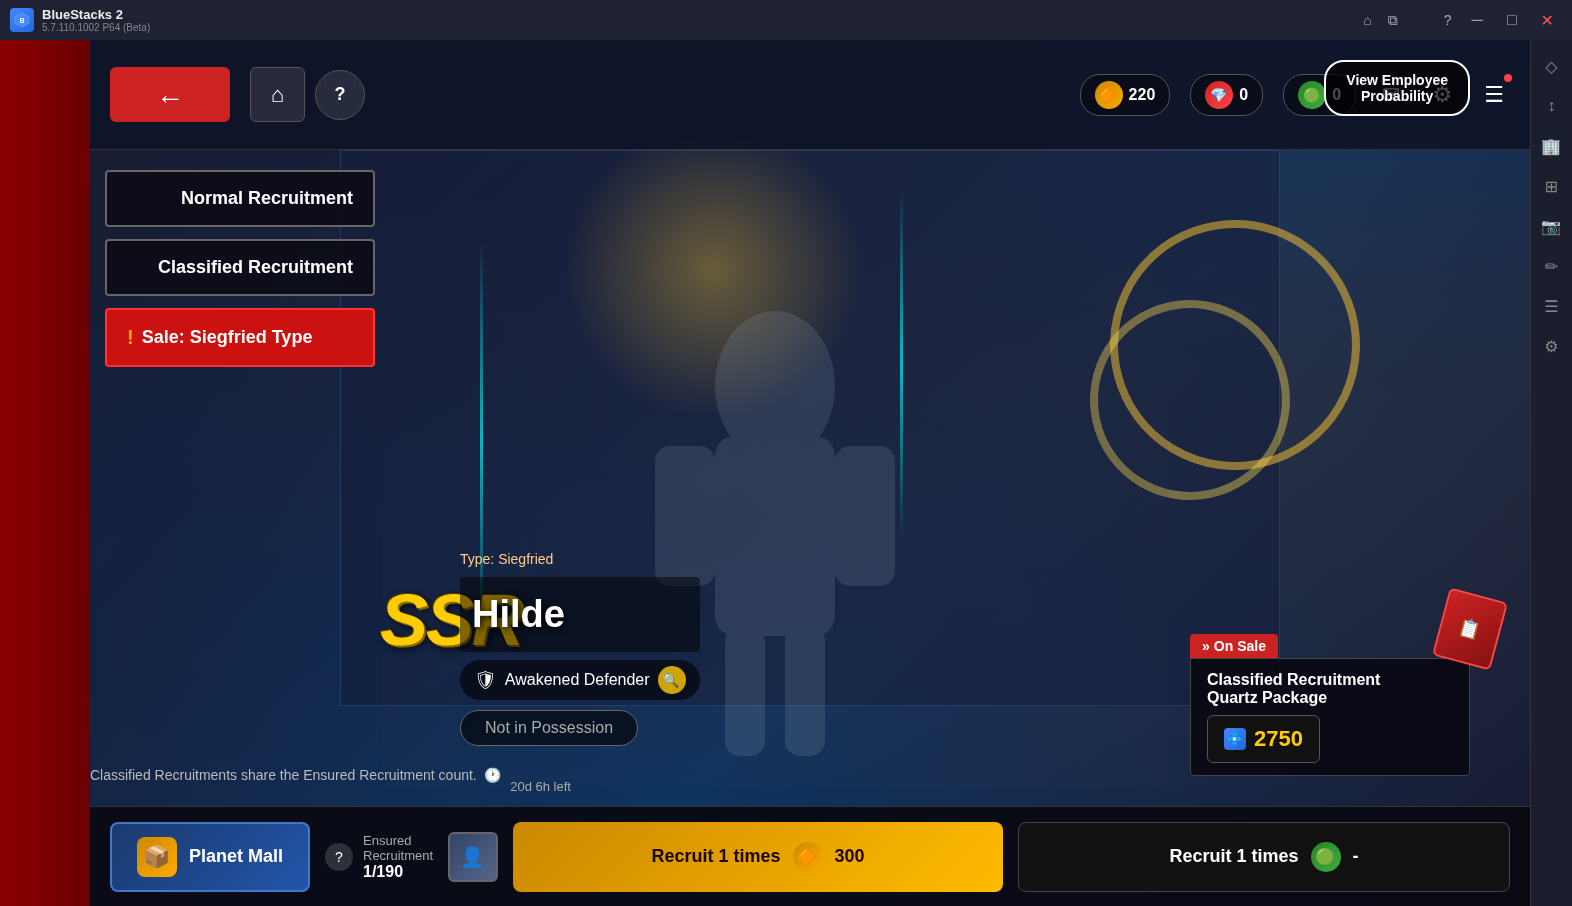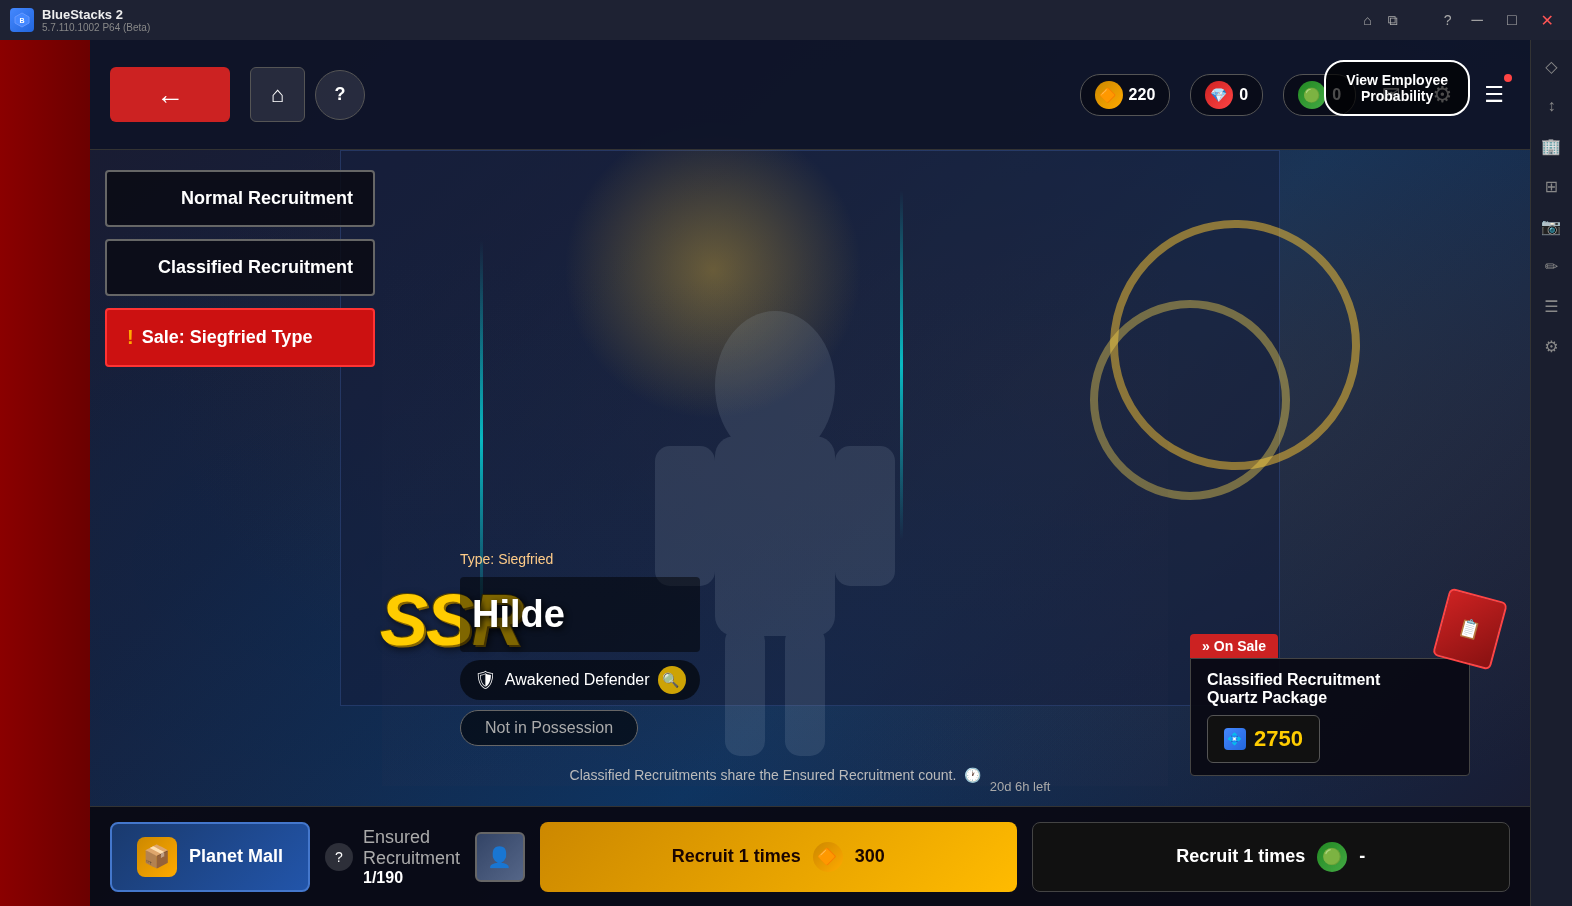--- a/index.html
+++ b/index.html
@@ -365,21 +365,21 @@
     .ensured-question {
       width: 28px; height: 28px;
       background: rgba(255,255,255,0.15);
       border-radius: 50%;
       display: flex; align-items: center; justify-content: center;
       color: white; font-size: 14px; cursor: pointer;
     }
     .ensured-info {
       display: flex; flex-direction: column;
     }
-    .ensured-label { color: #aaa; font-size: 18px; }
+    .ensured-label { color: #aaa; font-size: 13px; }
     .ensured-value { color: white; font-size: 16px; font-weight: bold; }
     .char-thumb {
       width: 50px; height: 50px;
       background: linear-gradient(135deg, #334466, #556688);
       border-radius: 6px;
       border: 2px solid #666;
       display: flex; align-items: center; justify-content: center;
       color: white; font-size: 20px;
     }
     .recruit-btn-gold {
@@ -416,21 +416,21 @@
       background: linear-gradient(135deg, #228822, #44aa44);
       border-radius: 50%;
       display: flex; align-items: center; justify-content: center;
       font-size: 16px;
     }
 
     
     .bottom-notice {
       position: absolute;
       bottom: 108px; left: 90px; right: 0;
-      display: flex; align-items: center; justify-content: center;
+      display: flex; align-items: center; justify-content: flex-start;
       gap: 8px;
       z-index: 35;
       padding: 4px 0;
     }
     .notice-text { color: #bbb; font-size: 14px; }
     .notice-time { color: #aaa; font-size: 13px; margin-top: 24px; }
     .notice-clock { color: #aaa; font-size: 14px; }
 
     
     .char-silhouette {

